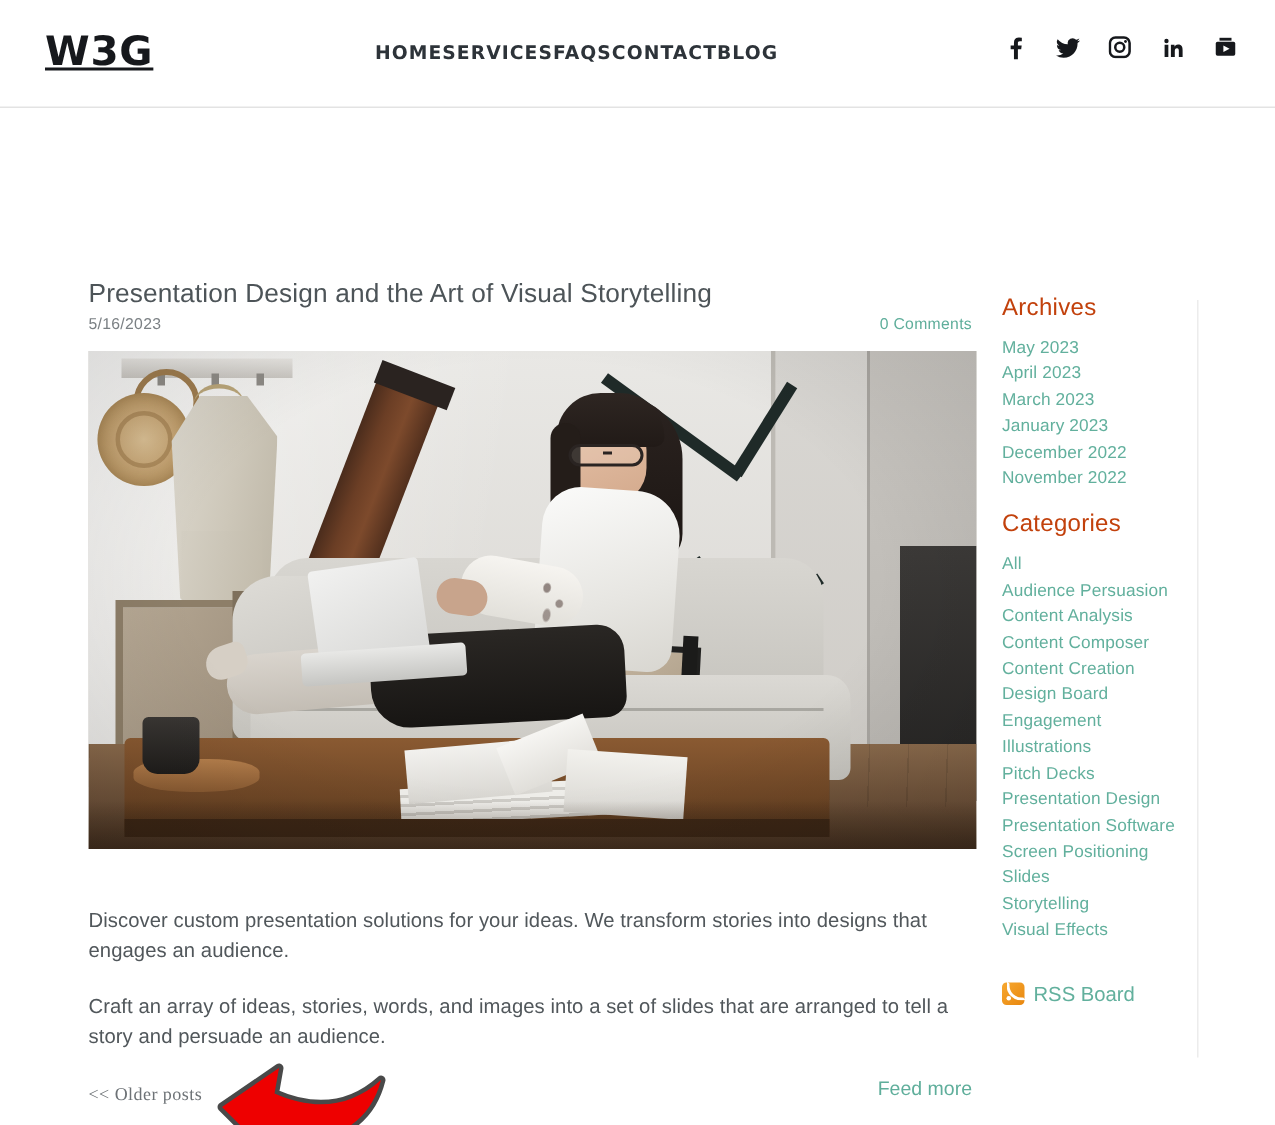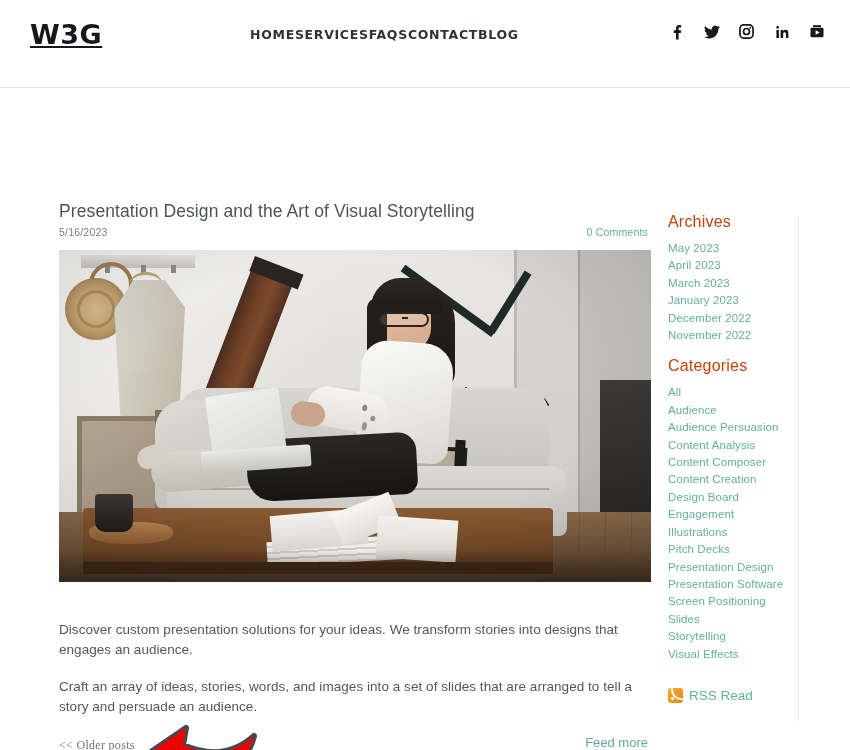--- a/index.html
+++ b/index.html
@@ -13,21 +13,21 @@
   body {
     background: #ffffff;
     font-family: "Liberation Sans", sans-serif;
     color: #555b5f;
     -webkit-font-smoothing: antialiased;
   }
 
   
   .site-header {
     position: relative;
-    height: 88px;
+    height: 72px;
     border-bottom: 1px solid #e3e3e3;
     display: flex;
     align-items: center;
   }
 
   .brand {
     position: absolute;
     left: 30px;
     top: 19px;
     font-size: 27px;
@@ -660,37 +660,36 @@
         <li><a href="#">January 2023</a></li>
         <li><a href="#">December 2022</a></li>
         <li><a href="#">November 2022</a></li>
       </ul>
     </section>
 
     <section class="widget categories">
       <h2 class="widget-title">Categories</h2>
       <ul class="widget-list">
         <li><a href="#">All</a></li>
-        <li><a href="#">Audience</a></li>
         <li><a href="#">Audience Persuasion</a></li>
         <li><a href="#">Content Analysis</a></li>
         <li><a href="#">Content Composer</a></li>
         <li><a href="#">Content Creation</a></li>
         <li><a href="#">Design Board</a></li>
         <li><a href="#">Engagement</a></li>
         <li><a href="#">Illustrations</a></li>
         <li><a href="#">Pitch Decks</a></li>
         <li><a href="#">Presentation Design</a></li>
         <li><a href="#">Presentation Software</a></li>
         <li><a href="#">Screen Positioning</a></li>
         <li><a href="#">Slides</a></li>
         <li><a href="#">Storytelling</a></li>
         <li><a href="#">Visual Effects</a></li>
       </ul>
     </section>
 
     <a class="rss" href="#">
       <span class="rss-icon"></span>
-      <span class="rss-label">RSS Read</span>
+      <span class="rss-label">RSS Board</span>
     </a>
   </aside>
 
 </div>
 
 </body></html>

